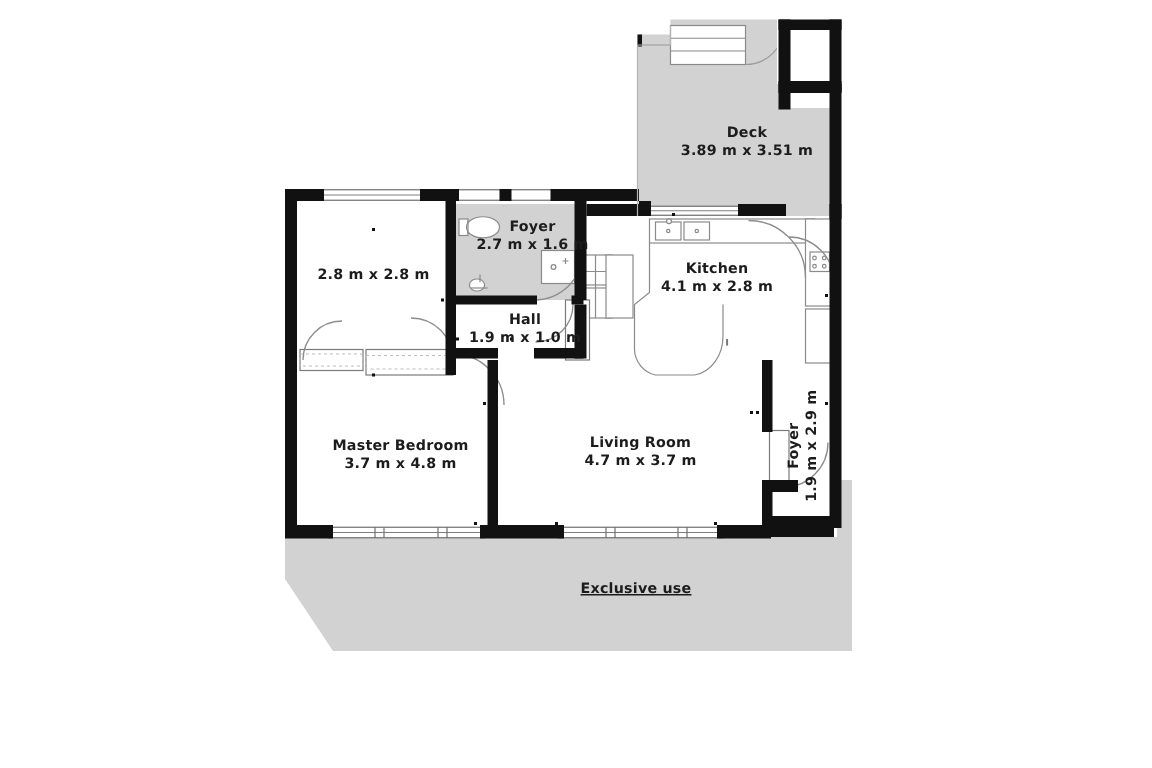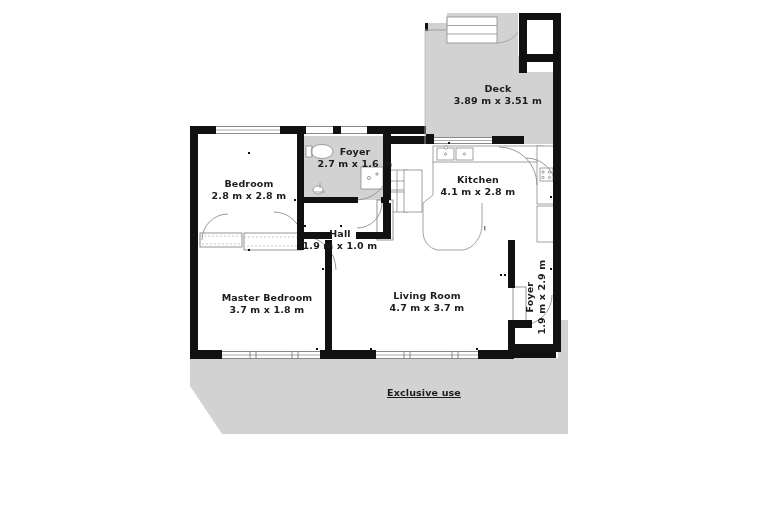--- a/index.html
+++ b/index.html
@@ -267,37 +267,36 @@
     <span class="nm">Deck</span>
     <span class="dm">3.89 m x 3.51 m</span>
   </div>
 
   <div class="room-label" style="left:275px; top:146px; width:160px;">
     <span class="nm">Foyer</span>
     <span class="dm">2.7 m x 1.6 m</span>
   </div>
 
   <div class="room-label" style="left:169px; top:178px; width:160px;">
-    <span class="nm">Bedroom</span>
     <span class="dm">2.8 m x 2.8 m</span>
   </div>
 
   <div class="room-label" style="left:398px; top:174px; width:160px;">
     <span class="nm">Kitchen</span>
     <span class="dm">4.1 m x 2.8 m</span>
   </div>
 
-  <div class="room-label" style="left:260px; top:208px; width:160px;margin-top:20px;">
+  <div class="room-label" style="left:270px; top:208px; width:160px;">
     <span class="nm">Hall</span>
     <span class="dm">1.9 m x 1.0 m</span>
   </div>
 
   <div class="room-label" style="left:177px; top:292px; width:180px;">
     <span class="nm">Master Bedroom</span>
-    <span class="dm">3.7 m x 1.8 m</span>
+    <span class="dm">3.7 m x 4.8 m</span>
   </div>
 
   <div class="room-label" style="left:347px; top:290px; width:160px;">
     <span class="nm">Living Room</span>
     <span class="dm">4.7 m x 3.7 m</span>
   </div>
 
   <div class="room-label rot" style="left:486px; top:285px; width:100px; transform:rotate(-90deg);">
     <span class="nm">Foyer</span>
     <span class="dm">1.9 m x 2.9 m</span>

